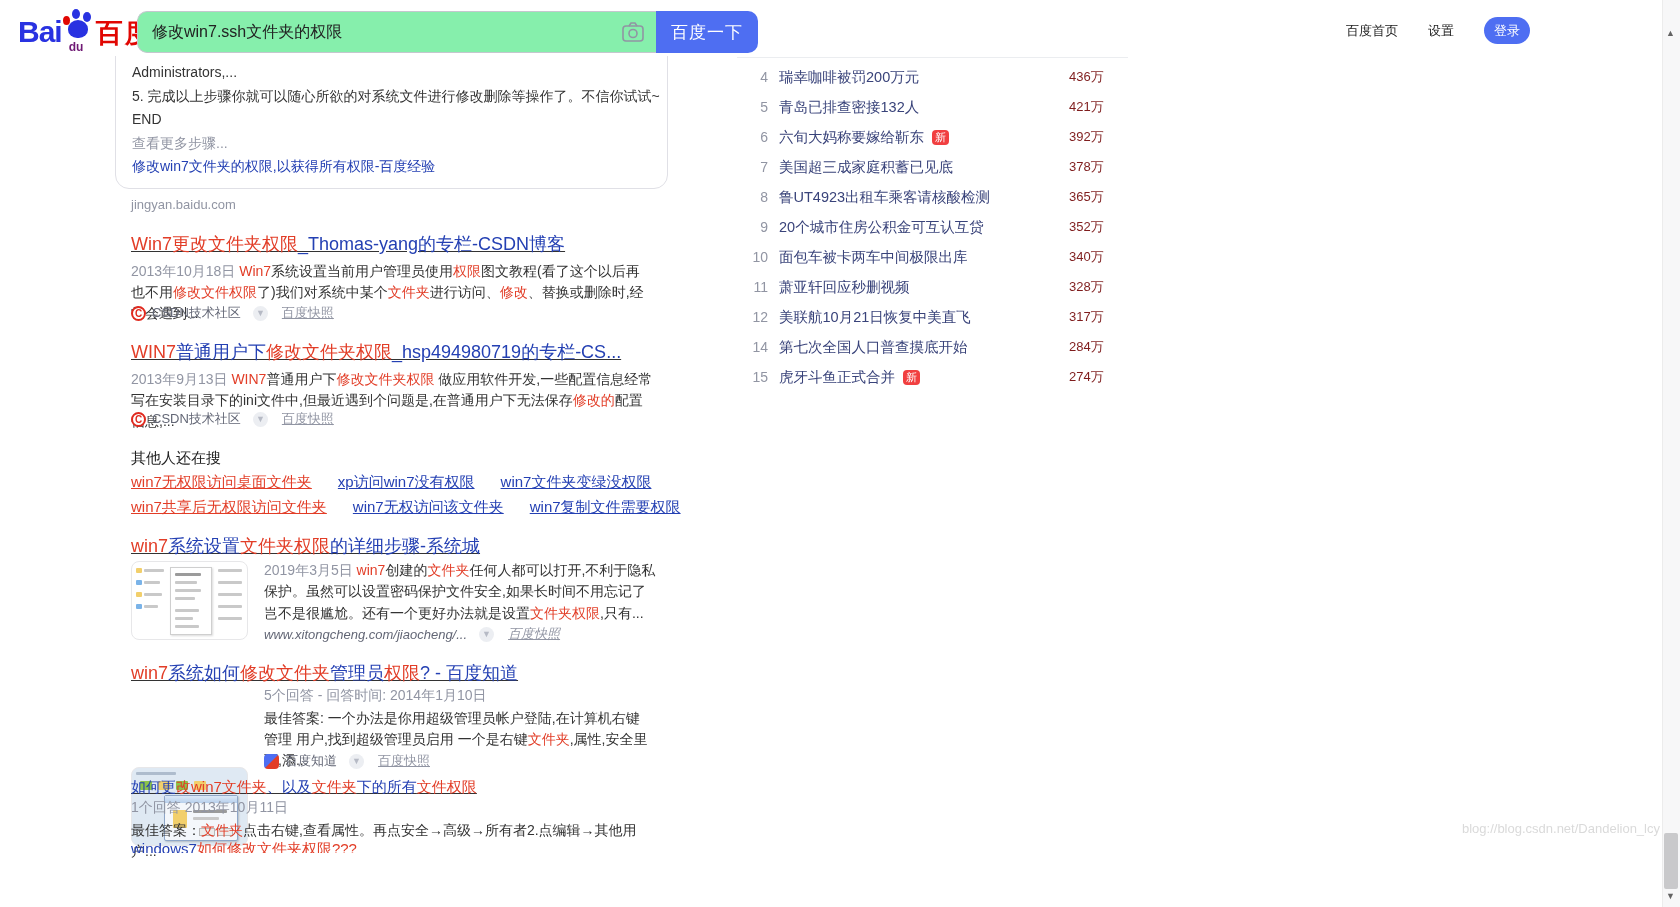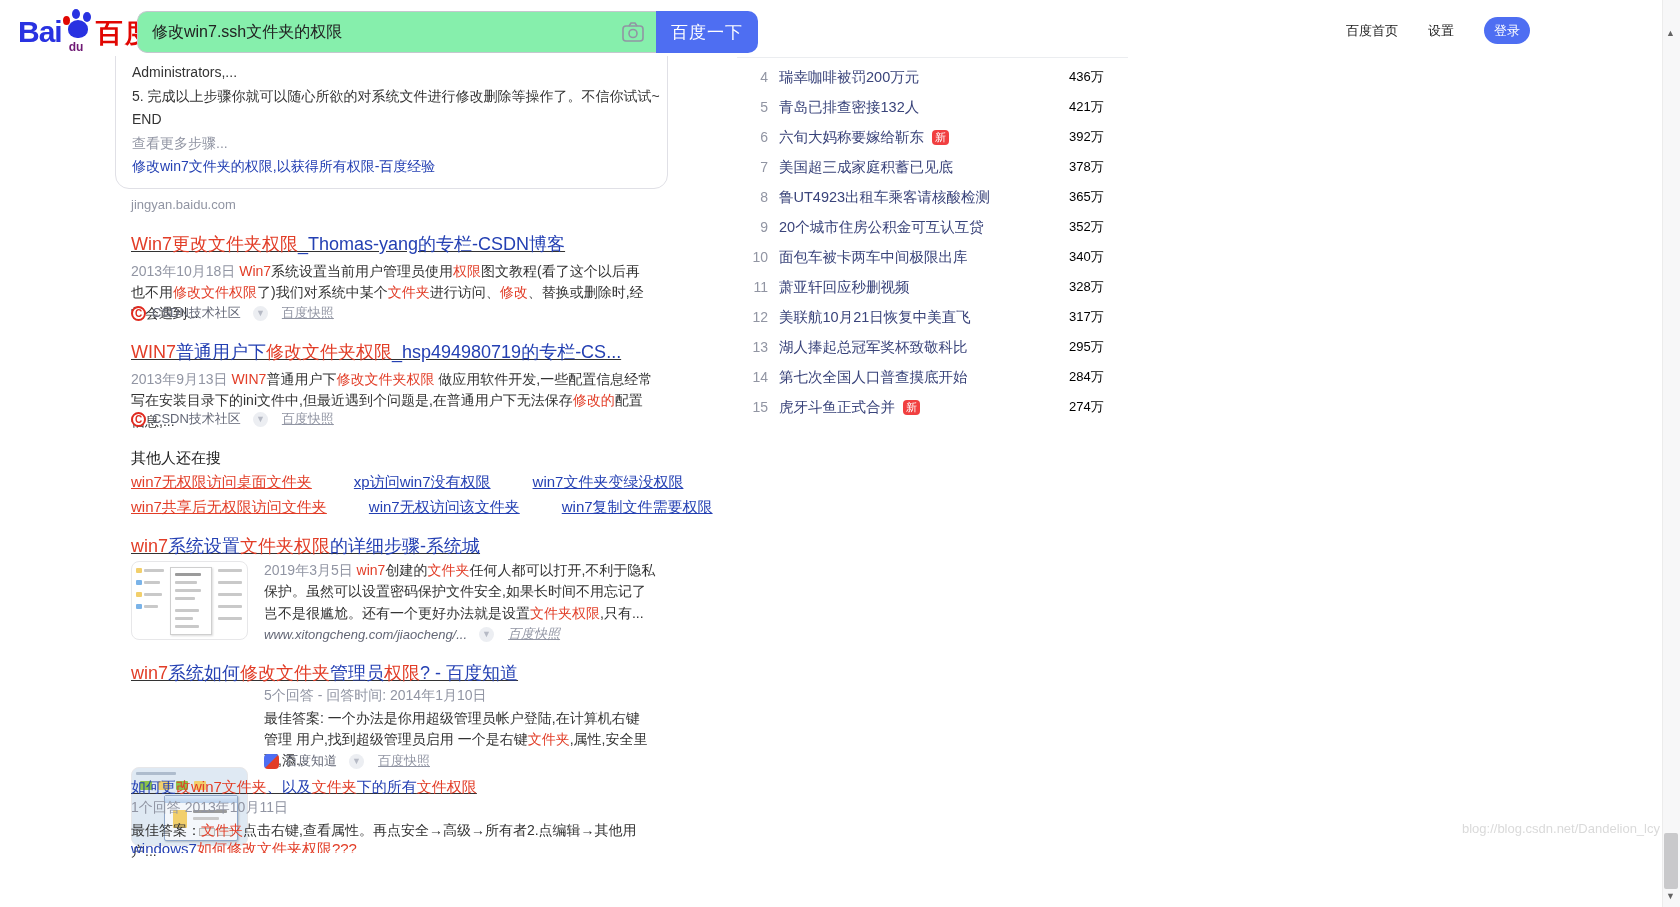--- a/index.html
+++ b/index.html
@@ -49,21 +49,21 @@
   .src-line{display:flex;align-items:center;gap:6px;font-size:13px;color:#626675;}
   .src-name{color:#626675;}
   .snap{color:#9195a3;text-decoration:underline;cursor:pointer;margin-left:8px;}
   .snap-caret{display:inline-flex;align-items:center;justify-content:center;width:15px;height:15px;border-radius:50%;
               background:#eceef2;color:#b6bac5;font-size:9px;cursor:pointer;margin-left:6px;}
   .csdn-ico{display:inline-flex;align-items:center;justify-content:center;width:15px;height:15px;border-radius:50%;
             border:2px solid #e02a1f;color:#e02a1f;font-weight:800;font-size:10px;box-sizing:border-box;background:#fff;}
   .zhidao-ico{display:inline-block;width:15px;height:15px;border-radius:4px;
               background:linear-gradient(135deg,#4e6ef2 48%,#e23d27 52%);}
   .rel-header{font-size:15px;color:#222;}
-  .rel-row{display:flex;gap:42px;font-size:15px;}
+  .rel-row{display:flex;gap:26px;font-size:15px;}
   .rel-link{text-decoration:underline;cursor:pointer;white-space:nowrap;}
   .sub-link{font-size:15px;text-decoration:underline;cursor:pointer;white-space:nowrap;}
   .cut-wrap{left:131px;top:840px;height:13px;overflow:hidden;}
 
   
   .thumb{width:117px;height:79px;border:1px solid #e7e7e9;border-radius:8px;box-sizing:border-box;
          overflow:hidden;position:relative;background:#fff;cursor:pointer;}
   .t-bar{position:absolute;height:3px;background:#c9c9c9;border-radius:1px;}
   .t-sq{position:absolute;width:6px;height:5px;border-radius:1px;}
   .t-menu{position:absolute;left:38px;top:5px;width:40px;height:66px;background:#fff;border:1px solid #cfcfcf;
@@ -75,21 +75,21 @@
   .t-folder{position:absolute;width:12px;height:9px;background:#f2cf6b;border-radius:1px;}
   .t-btn{position:absolute;width:14px;height:6px;background:#ececec;border:1px solid #b9b9b9;}
 
   
   .hot-panel{left:737px;top:57px;width:391px;border-top:1px solid #ebedf0;padding-top:4px;}
   .hot-row{display:flex;align-items:center;height:30px;cursor:pointer;}
   .hot-rank{width:31px;text-align:right;font-size:14px;color:#9195a3;flex:none;}
   .hot-title{margin-left:11px;font-size:14.5px;color:#39437a;text-decoration:none;white-space:nowrap;}
   .hot-badge{margin-left:8px;background:#f13f40;color:#fff;font-size:11px;line-height:15px;padding:0 3px;
              border-radius:4px;flex:none;}
-  .hot-count{margin-left:auto;width:59px;font-size:13px;color:#000000;flex:none;}
+  .hot-count{margin-left:auto;width:59px;font-size:13px;color:#7f1d1d;flex:none;}
 
   
   .scrollbar{position:absolute;right:0;top:0;width:17px;height:907px;background:#f7f7f8;border-left:1px solid #ececec;z-index:30;}
   .sb-up{position:absolute;left:3px;top:28px;font-size:9px;color:#636363;cursor:pointer;}
   .sb-down{position:absolute;left:3px;bottom:6px;font-size:9px;color:#636363;cursor:pointer;}
   .sb-thumb{position:absolute;left:1px;top:833px;width:14px;height:56px;background:#c9c9cb;border-radius:2px;cursor:grab;}
   .watermark{position:absolute;right:20px;top:821px;font-size:13px;color:#dadada;z-index:25;}
 </style>
 </head>
 <body>
@@ -275,25 +275,20 @@
         <span class="hot-rank">11</span>
         <a class="hot-title">萧亚轩回应秒删视频</a>
         <span class="hot-count">328万</span>
       </div>
       <div class="hot-row">
         <span class="hot-rank">12</span>
         <a class="hot-title">美联航10月21日恢复中美直飞</a>
         <span class="hot-count">317万</span>
       </div>
       <div class="hot-row">
-        <span class="hot-rank">13</span>
-        <a class="hot-title">湖人捧起总冠军奖杯致敬科比</a>
-        <span class="hot-count">295万</span>
-      </div>
-      <div class="hot-row">
         <span class="hot-rank">14</span>
         <a class="hot-title">第七次全国人口普查摸底开始</a>
         <span class="hot-count">284万</span>
       </div>
       <div class="hot-row">
         <span class="hot-rank">15</span>
         <a class="hot-title">虎牙斗鱼正式合并</a>
         <span class="hot-badge">新</span>
         <span class="hot-count">274万</span>
       </div>

